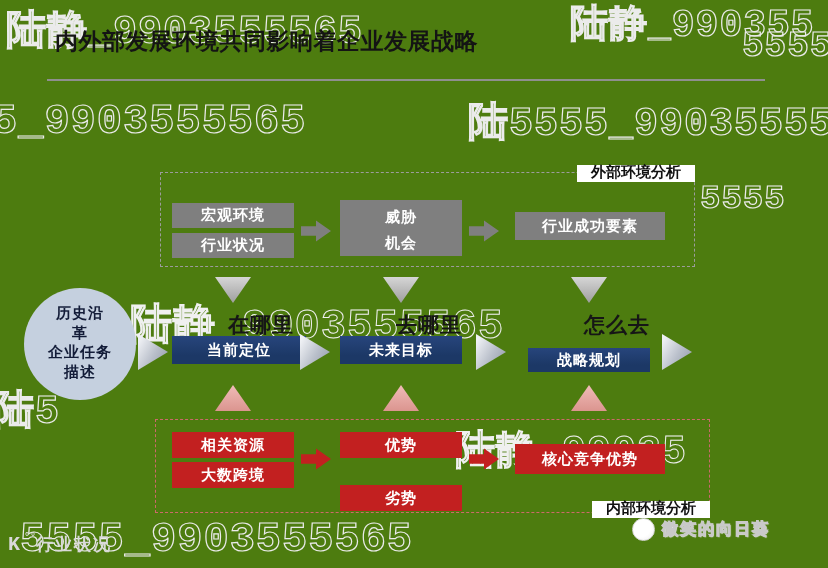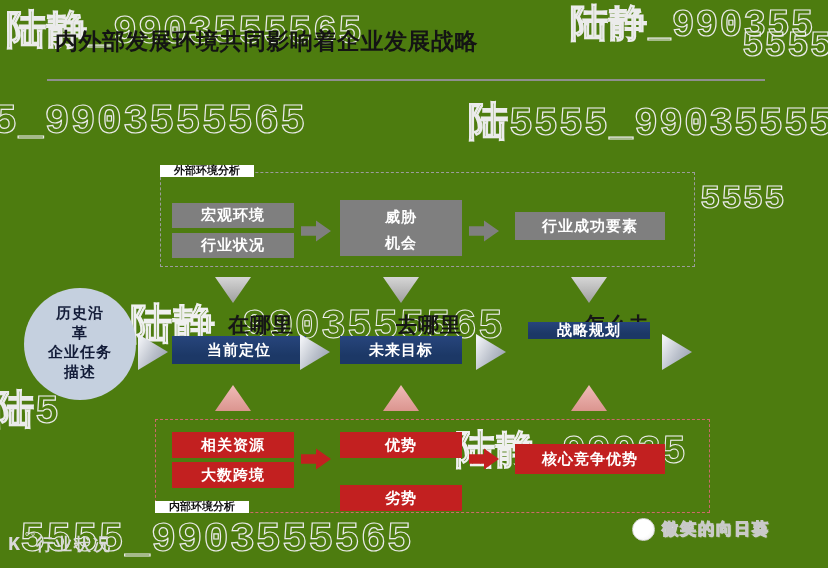--- a/index.html
+++ b/index.html
@@ -28,21 +28,21 @@
   
   .title {
     position:absolute; left:55px; top:26px; font-size:23px; font-weight:700;
     color:#141414; letter-spacing:0.5px; white-space:nowrap;
   }
   .title-rule { position:absolute; left:47px; top:79px; width:718px; height:2px; background:#8f8f8f; }
   
   .frame { position:absolute; border:1px dashed #9c9c9c; }
   .frame.ext { left:160px; top:172px; width:535px; height:95px; }
   .frame.int { left:155px; top:419px; width:555px; height:94px; border-color:#cc6a6a; }
-  .sec-label { position:absolute; text-align:left; font-size:11px; font-weight:700; color:#111; }
+  .sec-label { position:absolute; text-align:right; font-size:15px; font-weight:700; color:#111; }
   .sec-label span { background:#fff; padding:0 14px; }
   .sec-label.ext { left:160px; top:163px; width:535px; }
   .sec-label.int { left:155px; top:499px; width:555px; }
   
   .bx {
     position:absolute; display:flex; align-items:center; justify-content:center;
     color:#fff; font-weight:700; font-size:15px; letter-spacing:1px; white-space:nowrap;
   }
   .gray { background:#7f7f7f; }
   .navy { background:linear-gradient(180deg,#27457c 0%,#1c3866 70%); }
@@ -151,21 +151,21 @@
     <div class="bx navy" style="left:172px; top:336px; width:134px; height:28px;">当前定位</div>
 
     <div class="tri-right" style="left:300px; top:334px;"></div>
 
     <div class="step-label" style="left:340px; width:122px;">去哪里</div>
     <div class="bx navy" style="left:340px; top:336px; width:122px; height:28px;">未来目标</div>
 
     <div class="tri-right" style="left:476px; top:334px;"></div>
 
     <div class="step-label" style="left:528px; width:122px;">怎么去</div>
-    <div class="bx navy" style="left:528px; top:322px; width:122px; height:17px;">战略规划</div>
+    <div class="bx navy" style="left:528px; top:348px; width:122px; height:24px;">战略规划</div>
 
     <div class="tri-right" style="left:662px; top:334px;"></div>
 
 
     <div class="tri-up" style="left:215px;"></div>
     <div class="tri-up" style="left:383px;"></div>
     <div class="tri-up" style="left:571px;"></div>
 
     <div class="frame int"></div>
 

